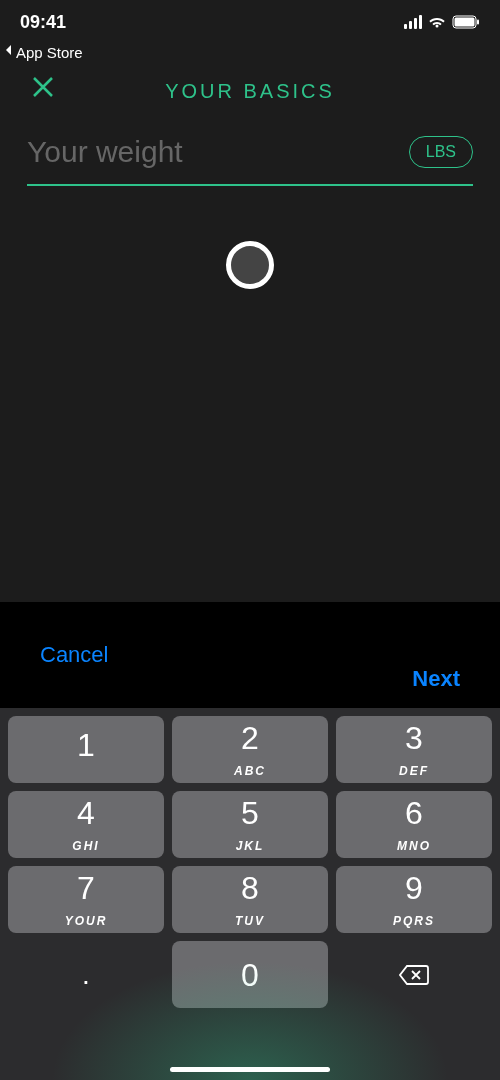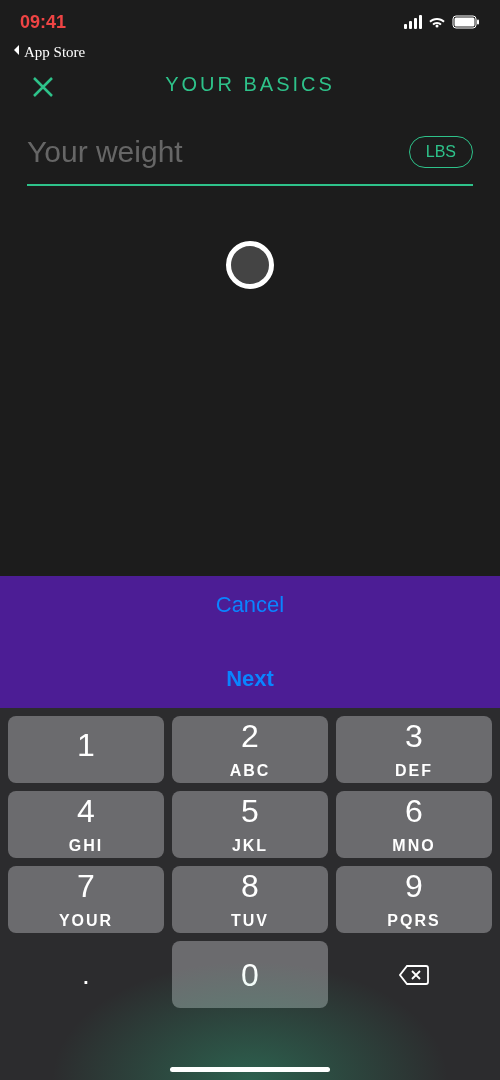--- a/index.html
+++ b/index.html
@@ -12,40 +12,39 @@
       position: relative;
     }
     
     
     .status-bar {
       height: 44px;
       display: flex;
       justify-content: space-between;
       align-items: center;
       padding: 0 20px;
-      color: #ef4444;
+      color: #ffffff;
     }
     .status-time { font-size: 18px; font-weight: 600; }
     .status-icons { display: flex; gap: 6px; align-items: center; }
     
     
     .back-app {
-      padding-left: 12px;
+      padding-left: 4px;
       color: white;
       font-size: 15px;
       display: flex;
       align-items: flex-start;
       gap: 4px;
-      font-family: Liberation Serif, serif;
     }
     
     
     .header {
       display: flex;
-      align-items: flex-start;
+      align-items: flex-end;
       padding: 12px 32px;
       position: relative;
     }
     .close-btn {
       color: #2ec28a;
       font-size: 30px;
       line-height: 1;
       cursor: pointer;
     }
     .header-title {
@@ -109,25 +108,24 @@
       margin: 30px auto 0;
       background: #444;
     }
     
     
     .kb-accessory {
       position: absolute;
       bottom: 372px;
       left: 0;
       right: 0;
-      background: #4c1d95;
+      background: #000000;
       display: flex;
       justify-content: space-between;
       padding: 16px 40px;
-      flex-direction: column;
     }
     .kb-accessory button {
       background: none;
       border: none;
       color: #0a84ff;
       font-size: 22px;
       cursor: pointer;
     }
     .kb-next { font-weight: 600; margin-top: 48px; }
     
@@ -151,21 +149,21 @@
       border-radius: 8px;
       height: 67px;
       display: flex;
       flex-direction: column;
       align-items: center;
       justify-content: center;
       cursor: pointer;
       color: white;
     }
     .key-digit { font-size: 32px; line-height: 1; }
-    .key-letters { font-size: 16px; letter-spacing: 2px; margin-top: 10px; font-weight: 600; }
+    .key-letters { font-size: 12px; letter-spacing: 2px; margin-top: 10px; font-weight: 600; font-style: italic; }
     .key-blank { background: transparent; }
     .key-blank .key-digit { font-size: 28px; }
     .key-backspace { background: transparent; }
     
     
     .glow {
       position: absolute;
       bottom: 0;
       left: 50%;
       transform: translateX(-50%);

